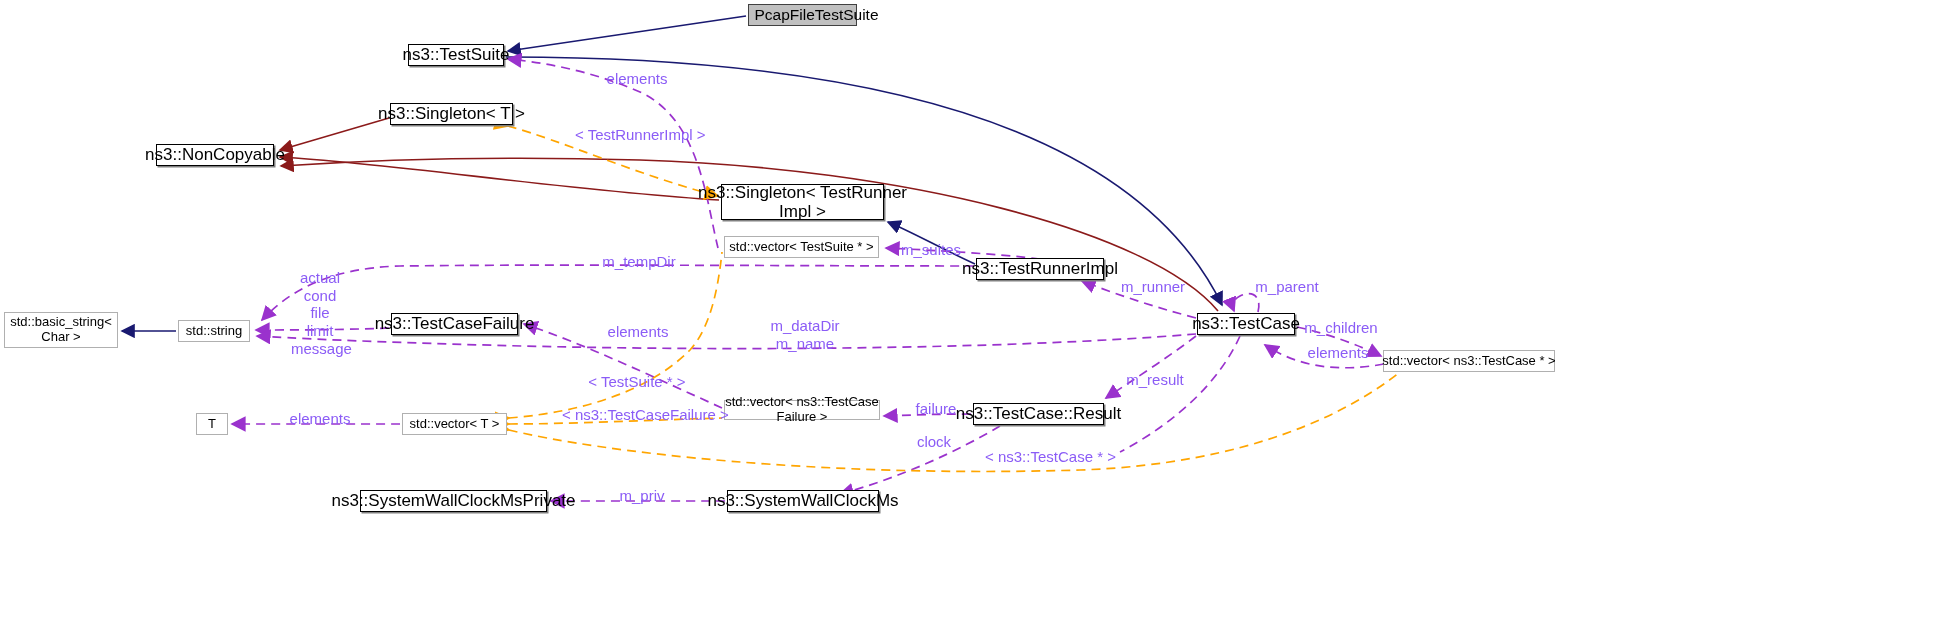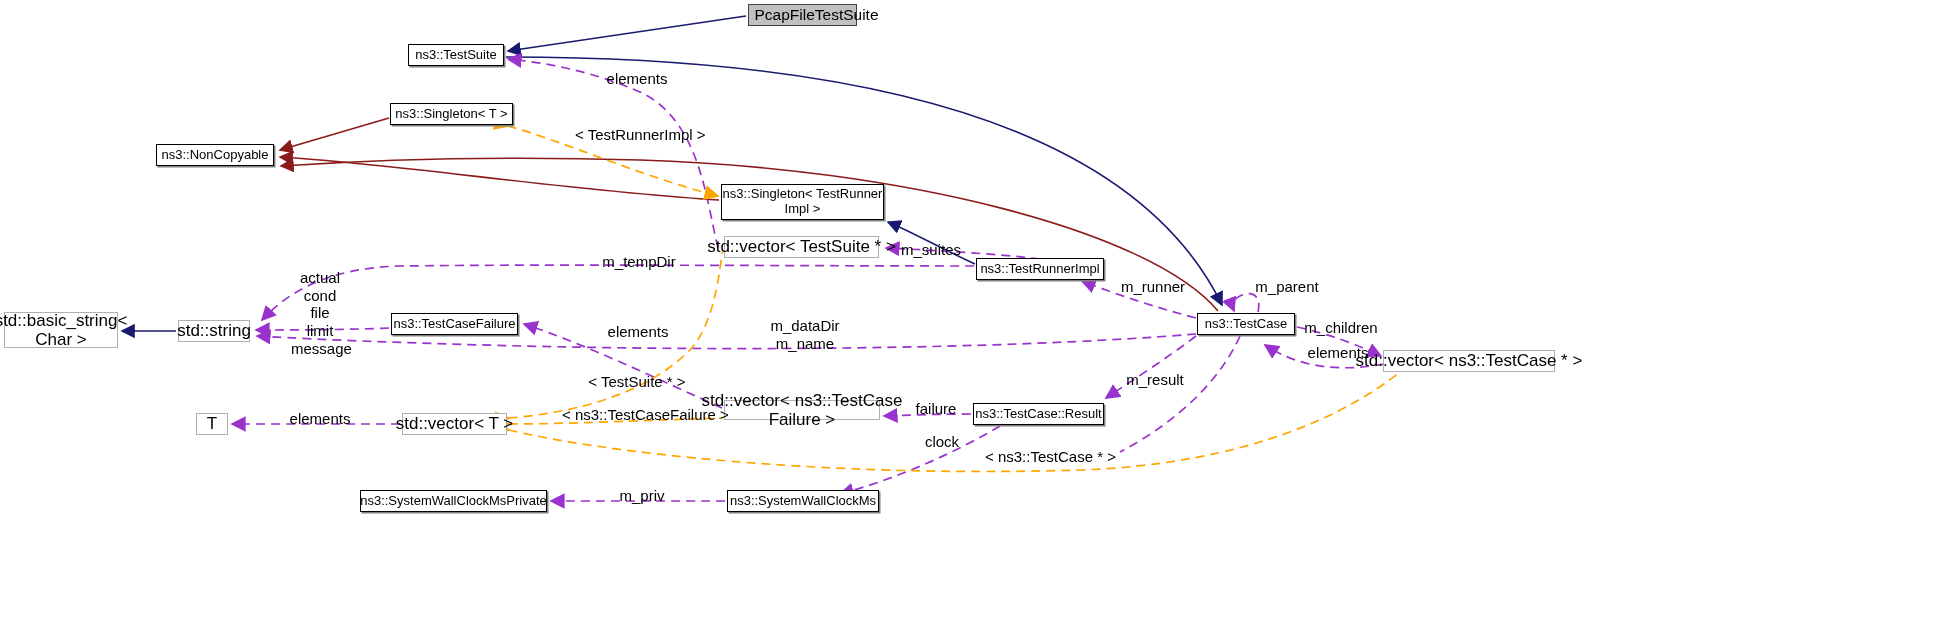--- a/index.html
+++ b/index.html
@@ -3,26 +3,26 @@
 <meta charset="utf-8">
 <style>
   html,body{margin:0;padding:0;background:#ffffff;}
   body{font-family:"Liberation Sans","DejaVu Sans",sans-serif;}
   #diagram-root{position:relative;width:1945px;height:643px;background:#ffffff;overflow:hidden;}
   svg#edges{position:absolute;left:0;top:0;width:1945px;height:643px;}
   .node{position:absolute;box-sizing:border-box;display:flex;align-items:center;justify-content:center;
         text-align:center;line-height:1.12;color:#000;background:#ffffff;white-space:pre;}
   .node-text{display:block;}
   
-  .n-class{border:1.5px solid #000;font-size:13px;box-shadow:1.5px 1.5px 0 #808080;}
+  .n-class{border:1.5px solid #000;font-size:17px;box-shadow:1.5px 1.5px 0 #808080;}
   
-  .n-ext{border:1px solid #b0b0b0;font-size:17px;}
+  .n-ext{border:1px solid #b0b0b0;font-size:13px;}
   
   .n-focus{border:1.5px solid #404040;background:#c0c0c0;font-size:15.5px;padding-left:28px;}
-  .edge-label{position:absolute;font-size:15px;color:#000000;white-space:pre;text-align:center;line-height:1.15;
+  .edge-label{position:absolute;font-size:15px;color:#8b5cf6;white-space:pre;text-align:center;line-height:1.15;
               background:transparent;}
   .multi{line-height:1.18;}
 </style>
 </head>
 <body>
 
 <div id="diagram-root">
 
 <svg id="edges" viewBox="0 0 1945 643">
   <defs>
@@ -117,18 +117,18 @@
 m_name</div>
       <div class="edge-label multi" style="left: 1120px; top: 278px; width: 66px;">m_runner</div>
       <div class="edge-label multi" style="left: 1254px; top: 278px; width: 66px;">m_parent</div>
       <div class="edge-label multi" style="left: 1303px; top: 319px; width: 76px;">m_children</div>
       <div class="edge-label multi" style="left: 1302px; top: 344px; width: 72px;">elements</div>
       <div class="edge-label multi" style="left: 1124px; top: 371px; width: 62px;">m_result</div>
       <div class="edge-label multi" style="left: 588px; top: 373px; width: 98px;">&lt; TestSuite * &gt;</div>
       <div class="edge-label multi" style="left: 284px; top: 410px; width: 72px;">elements</div>
       <div class="edge-label multi" style="left: 562px; top: 406px; width: 152px;">&lt; ns3::TestCaseFailure &gt;</div>
       <div class="edge-label multi" style="left: 911px; top: 400px; width: 50px;">failure</div>
-      <div class="edge-label multi" style="left: 913px; top: 433px; width: 42px; margin-left: 8px;">clock</div>
+      <div class="edge-label multi" style="left: 913px; top: 433px; width: 42px;">clock</div>
       <div class="edge-label multi" style="left: 985px; top: 448px; width: 128px;">&lt; ns3::TestCase * &gt;</div>
       <div class="edge-label multi" style="left: 617px; top: 487px; width: 50px;">m_priv</div>
     </div>
 
 </div>
 
 </body></html>

